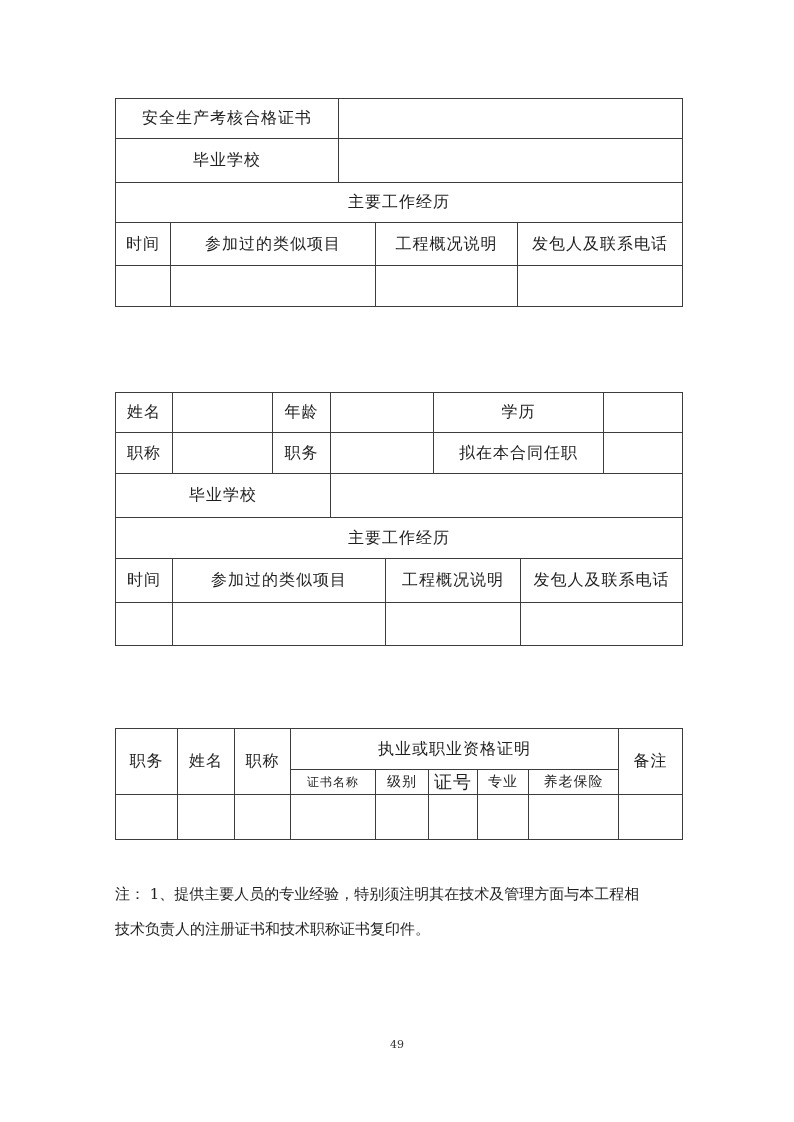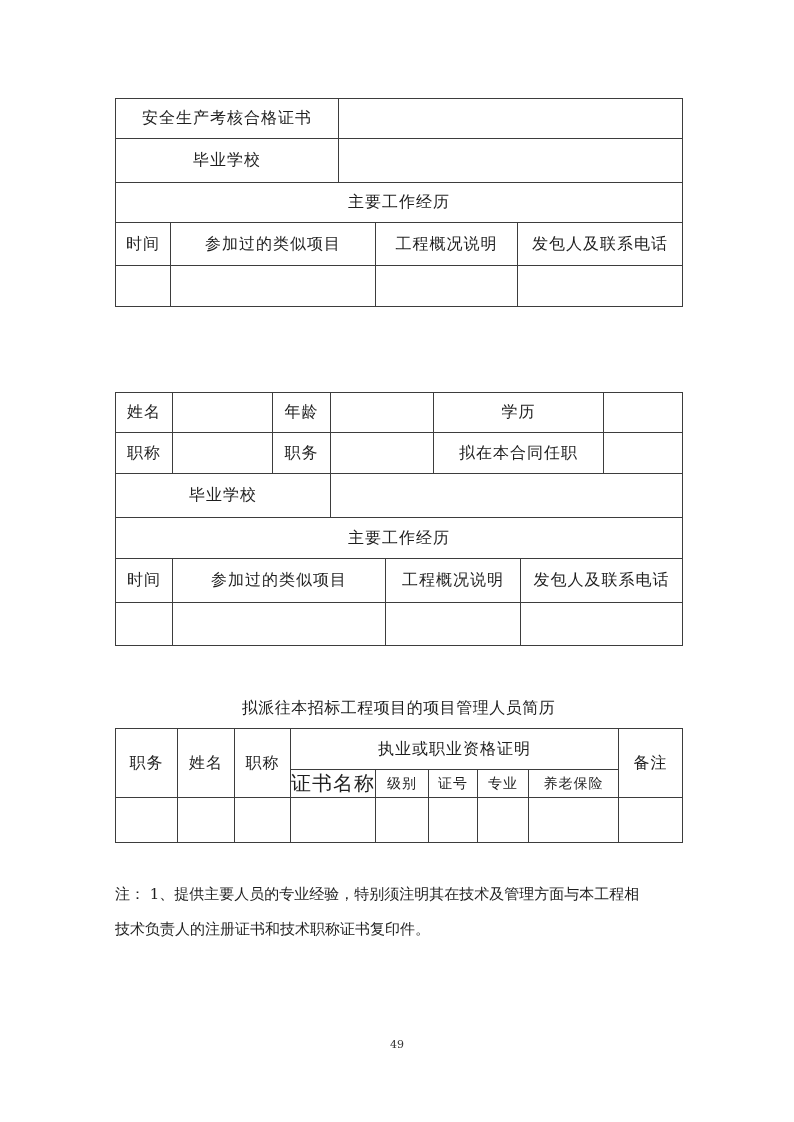--- a/index.html
+++ b/index.html
@@ -149,21 +149,20 @@
     </tr>
     <tr style="height:43px">
       <td></td>
       <td colspan="3"></td>
       <td colspan="2"></td>
       <td colspan="2"></td>
     </tr>
   </tbody>
     </table>
 
-  <div class="tbl-title title3">拟派往本招标工程项目的项目管理人员简历</div>
   <table class="form t3">
     <colgroup>
       <col style="width:62px">
         <col style="width:57px">
         <col style="width:56px">
         <col style="width:85px">
         <col style="width:53px">
         <col style="width:49px">
         <col style="width:51px">
         <col style="width:90px">
@@ -171,23 +170,23 @@
     </colgroup>
     <tbody>
         <tr style="height:41px">
       <td rowspan="2">职务</td>
       <td rowspan="2">姓名</td>
       <td rowspan="2">职称</td>
       <td colspan="5" class="ls7">执业或职业资格证明</td>
       <td rowspan="2" class="ls3">备注</td>
     </tr>
     <tr style="height:23px">
-      <td style="font-size:20px">证书名称</td>
+      <td style="font-size:12px">证书名称</td>
       <td style="font-size:14px">级别</td>
-      <td style="font-size:14px">证号</td>
+      <td style="font-size:18px">证号</td>
       <td style="font-size:14px">专业</td>
       <td style="font-size:14px" class="ls3">养老保险</td>
     </tr>
     <tr style="height:45px">
       <td></td>
       <td></td>
       <td></td>
       <td></td>
       <td></td>
       <td></td>

